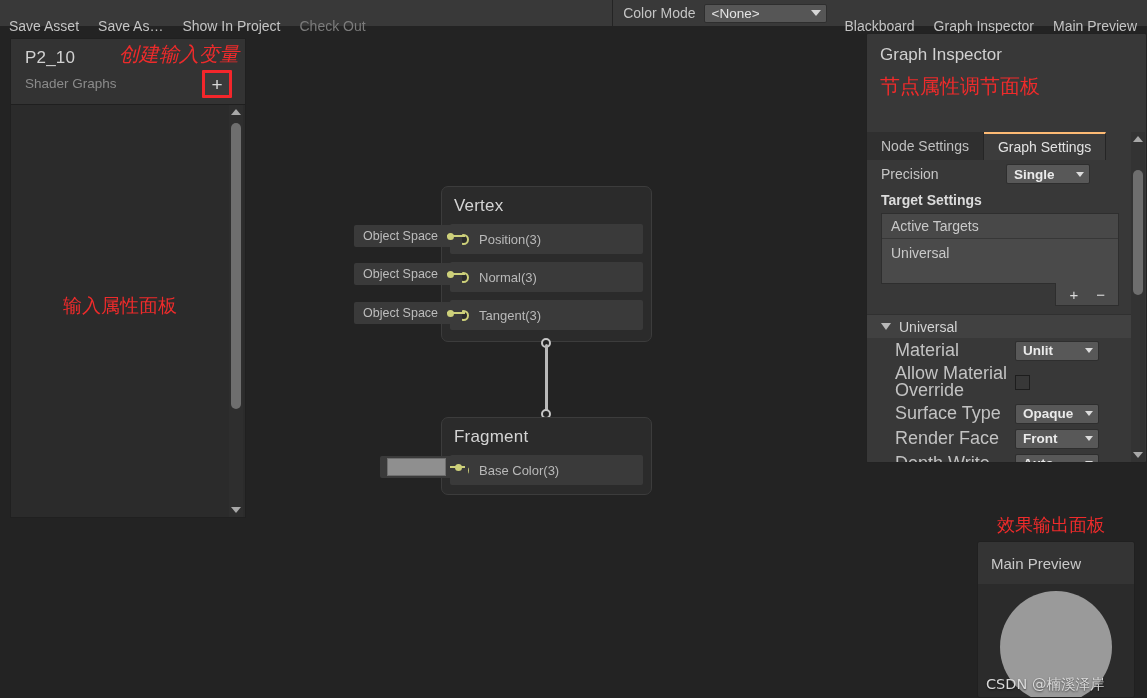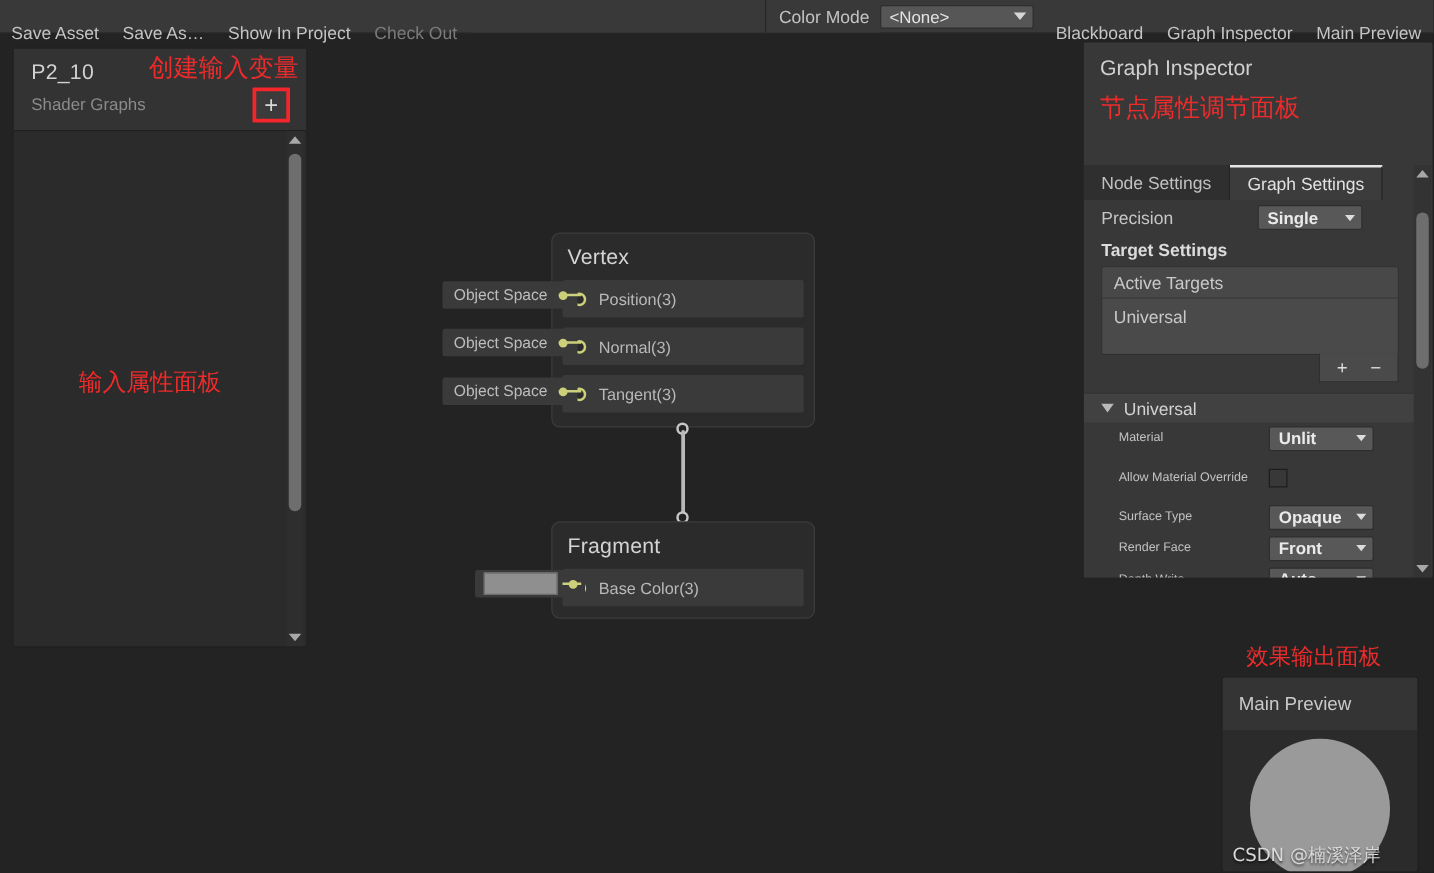--- a/index.html
+++ b/index.html
@@ -141,21 +141,21 @@
     overflow: hidden;
   }
   .insp-title { font-size: 17px; color: #d0d0d0; padding: 11px 0 0 13px; }
   .insp-tabs { position: absolute; left: 0; top: 98px; width: 281px; height: 28px; display: flex; }
   .insp-tab {
     height: 28px; display: flex; align-items: center; justify-content: center;
     font-size: 14px; color: #c0c0c0; padding: 0 14px; background: #2f2f2f;
     border-right: 1px solid #252525;
   }
   .insp-tab.active {
-    background: #3c3c3c; color: #e2e2e2; border-top: 2px solid #e5e5e5;
+    background: #3c3c3c; color: #e2e2e2; border-top: 2px solid #fdba74;
   }
   .insp-content {
     position: absolute; left: 0; top: 126px; width: 266px; bottom: 0;
     background: #383838; padding: 0 0 0 0;
   }
   .row {
     display: flex; align-items: center; height: 26px; padding-left: 14px;
   }
   .row-label { font-size: 14px; color: #c6c6c6; flex: 0 0 auto; }
   .section-head { font-size: 14px; color: #dcdcdc; font-weight: bold; padding: 4px 0 2px 14px; }
@@ -187,21 +187,21 @@
   .subsection {
     margin: 8px 0 0 0; background: #414141; border-top: 1px solid #303030;
     display: flex; align-items: center; height: 24px; padding-left: 14px;
   }
   .tri-down {
     width: 0; height: 0; border-left: 5px solid transparent;
     border-right: 5px solid transparent; border-top: 7px solid #b9b9b9; margin-right: 8px;
   }
   .subsection-label { font-size: 14px; color: #d3d3d3; }
   .prow { display: flex; align-items: center; min-height: 25px; padding-left: 28px; }
-  .prow .plabel { font-size: 10px; color: #c2c2c2; width: 120px; flex: 0 0 auto; line-height: 17px; }
+  .prow .plabel { font-size: 18px; color: #c2c2c2; width: 120px; flex: 0 0 auto; line-height: 17px; }
   .checkbox {
     width: 15px; height: 15px; background: #383838; border: 1px solid #1d1d1d;
   }
   .insp-scroll {
     position: absolute; right: 1px; top: 98px; width: 14px; bottom: 0;
     background: #333333; display: flex; flex-direction: column; align-items: center;
   }
   .insp-thumb {
     position: absolute; left: 2px; top: 24px; width: 10px; height: 125px;
     background: #6e6e6e; border-radius: 5px;
@@ -264,21 +264,21 @@
       <div class="vscroll">
         <div class="vs-arrow-up"></div>
         <div class="vs-track">
           <div class="vs-thumb"></div>
         </div>
         <div class="vs-arrow-dn"></div>
       </div>
     </div>
   </div>
 
-  <div class="ann-red" style="left:119px; top:41px; font-size:20px;">创建输入变量</div>
+  <div class="ann-red" style="left:119px; top:41px; font-size:20px;font-style:italic;">创建输入变量</div>
 
   <div class="node" style="left:441px; top:186px; width:211px; height:156px;">
     <div class="node-title">Vertex</div>
     <div class="port-row">
       <span class="port-ring"></span>
       <span class="port-label">Position(3)</span>
     </div>
     <div class="port-row">
       <span class="port-ring"></span>
       <span class="port-label">Normal(3)</span>

